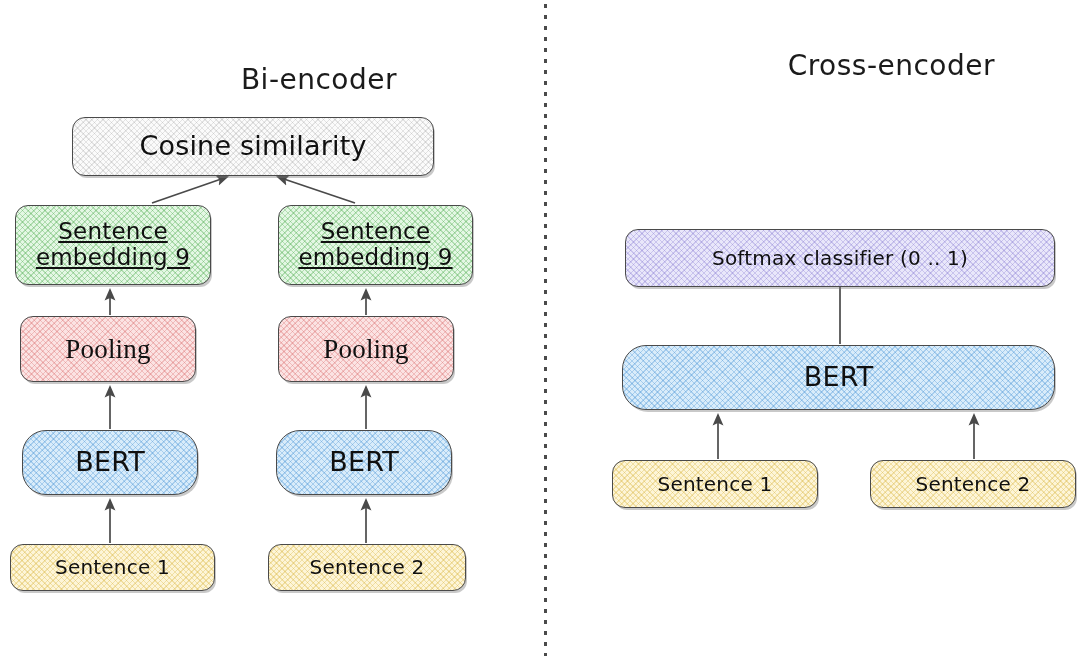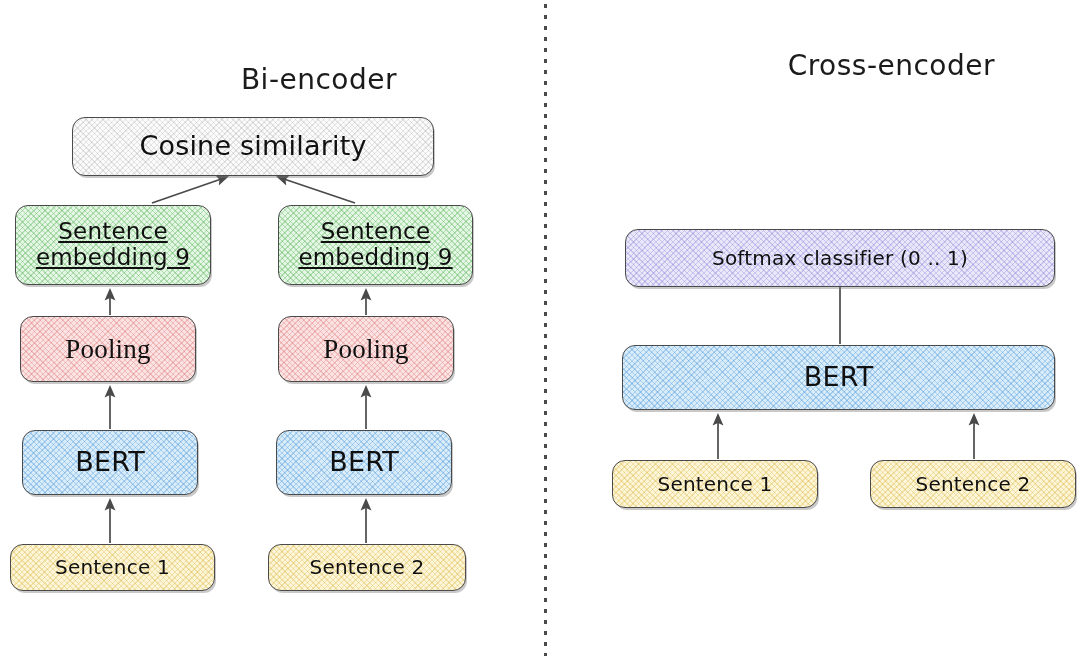--- a/index.html
+++ b/index.html
@@ -88,20 +88,21 @@
     background-image:
       repeating-linear-gradient(45deg,  rgba(214,96,96,0.30) 0 1px, rgba(0,0,0,0) 1px 4px),
       repeating-linear-gradient(-45deg, rgba(214,96,96,0.30) 0 1px, rgba(0,0,0,0) 1px 4px);
     font-family: Liberation Serif, serif;
   }
   .hatch-blue {
     background-color: #d9ecfa;
     background-image:
       repeating-linear-gradient(45deg,  rgba(60,140,210,0.32) 0 1px, rgba(0,0,0,0) 1px 4px),
       repeating-linear-gradient(-45deg, rgba(60,140,210,0.32) 0 1px, rgba(0,0,0,0) 1px 4px);
+    border-radius: 24px;
   }
   .hatch-yellow {
     background-color: #fdf5d8;
     background-image:
       repeating-linear-gradient(45deg,  rgba(214,176,52,0.32) 0 1px, rgba(0,0,0,0) 1px 4px),
       repeating-linear-gradient(-45deg, rgba(214,176,52,0.32) 0 1px, rgba(0,0,0,0) 1px 4px);
   }
   .hatch-purple {
     background-color: #e9e7fa;
     background-image:

